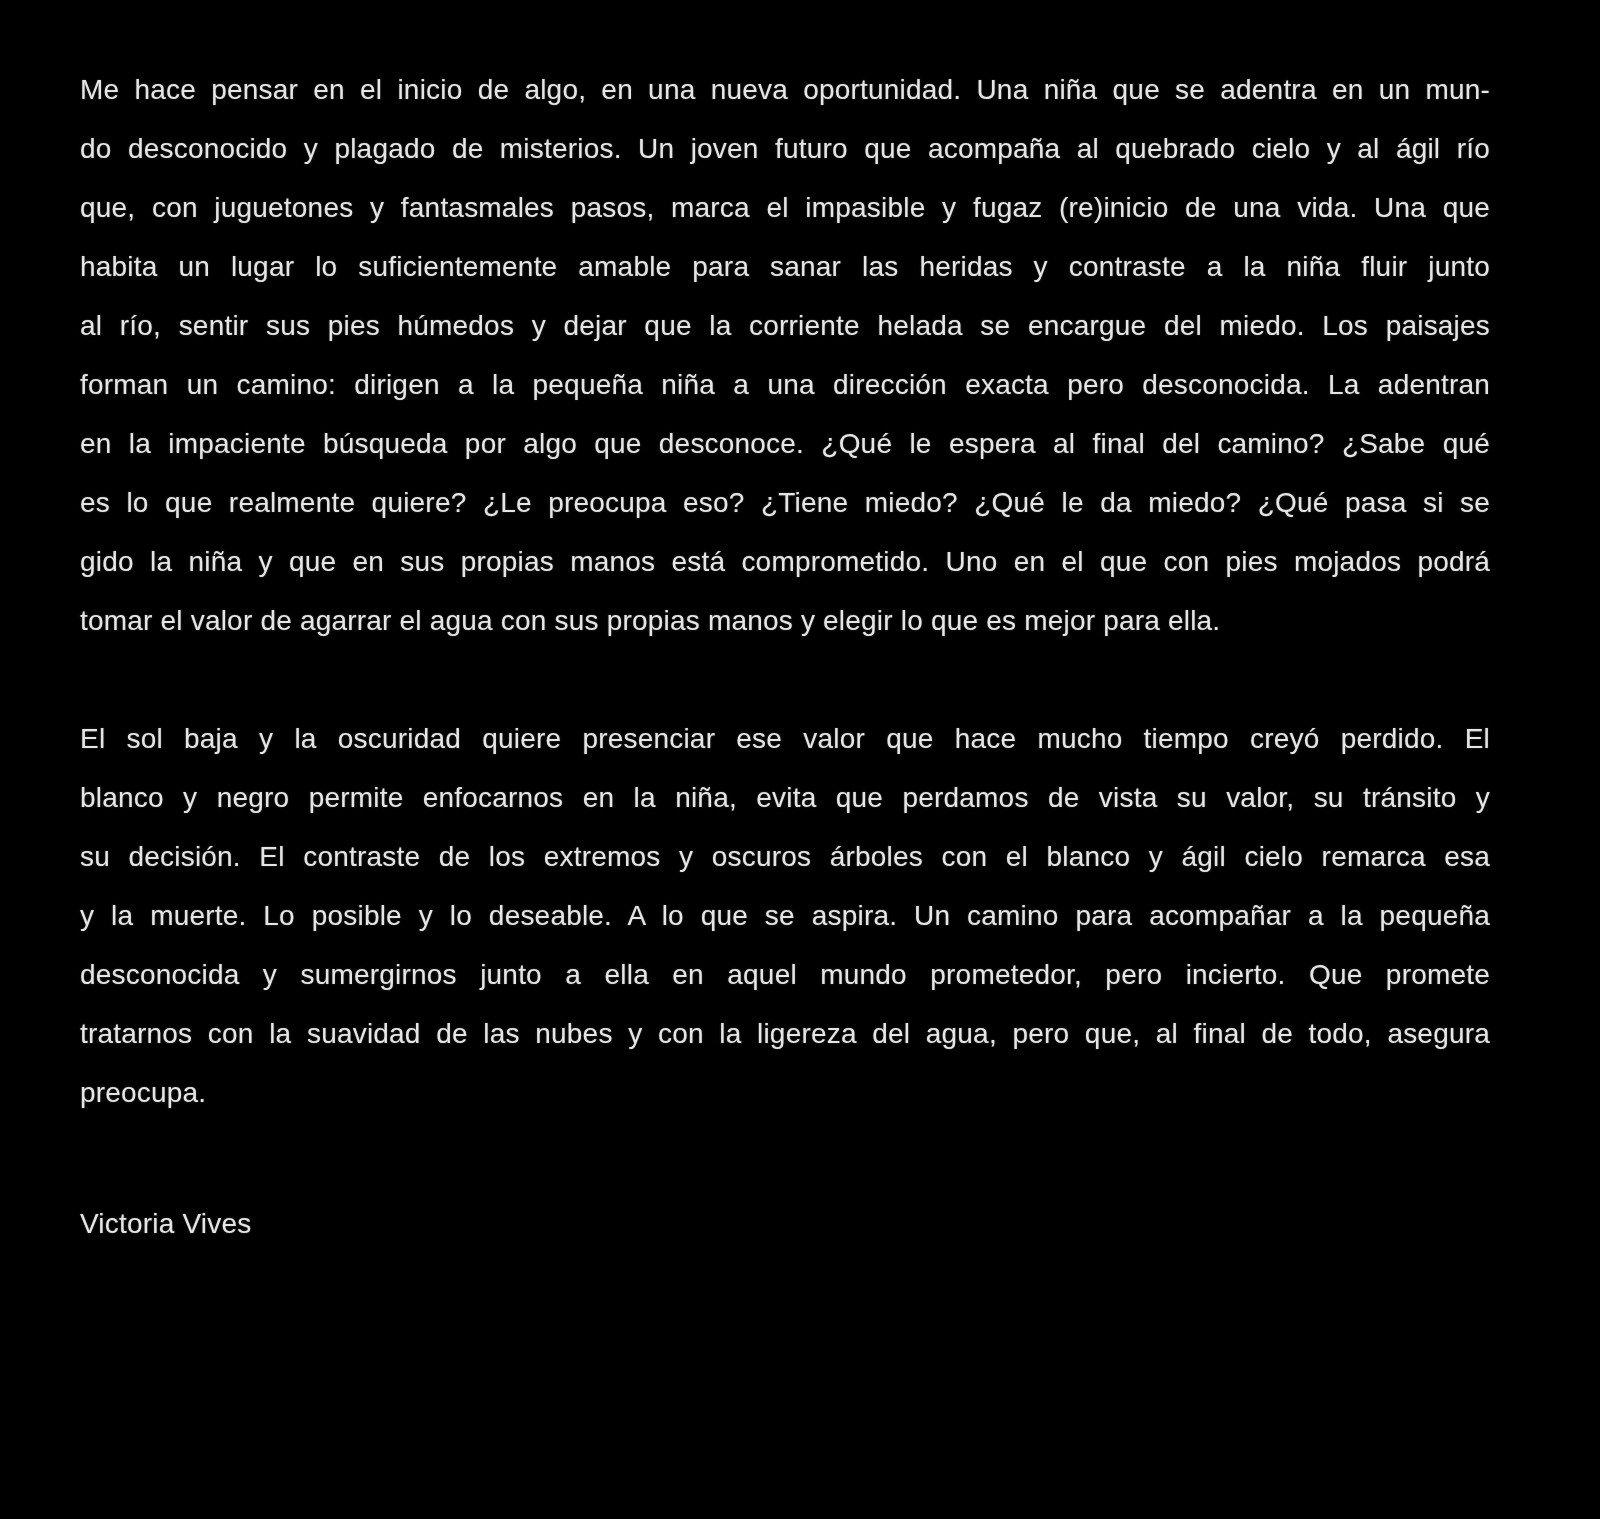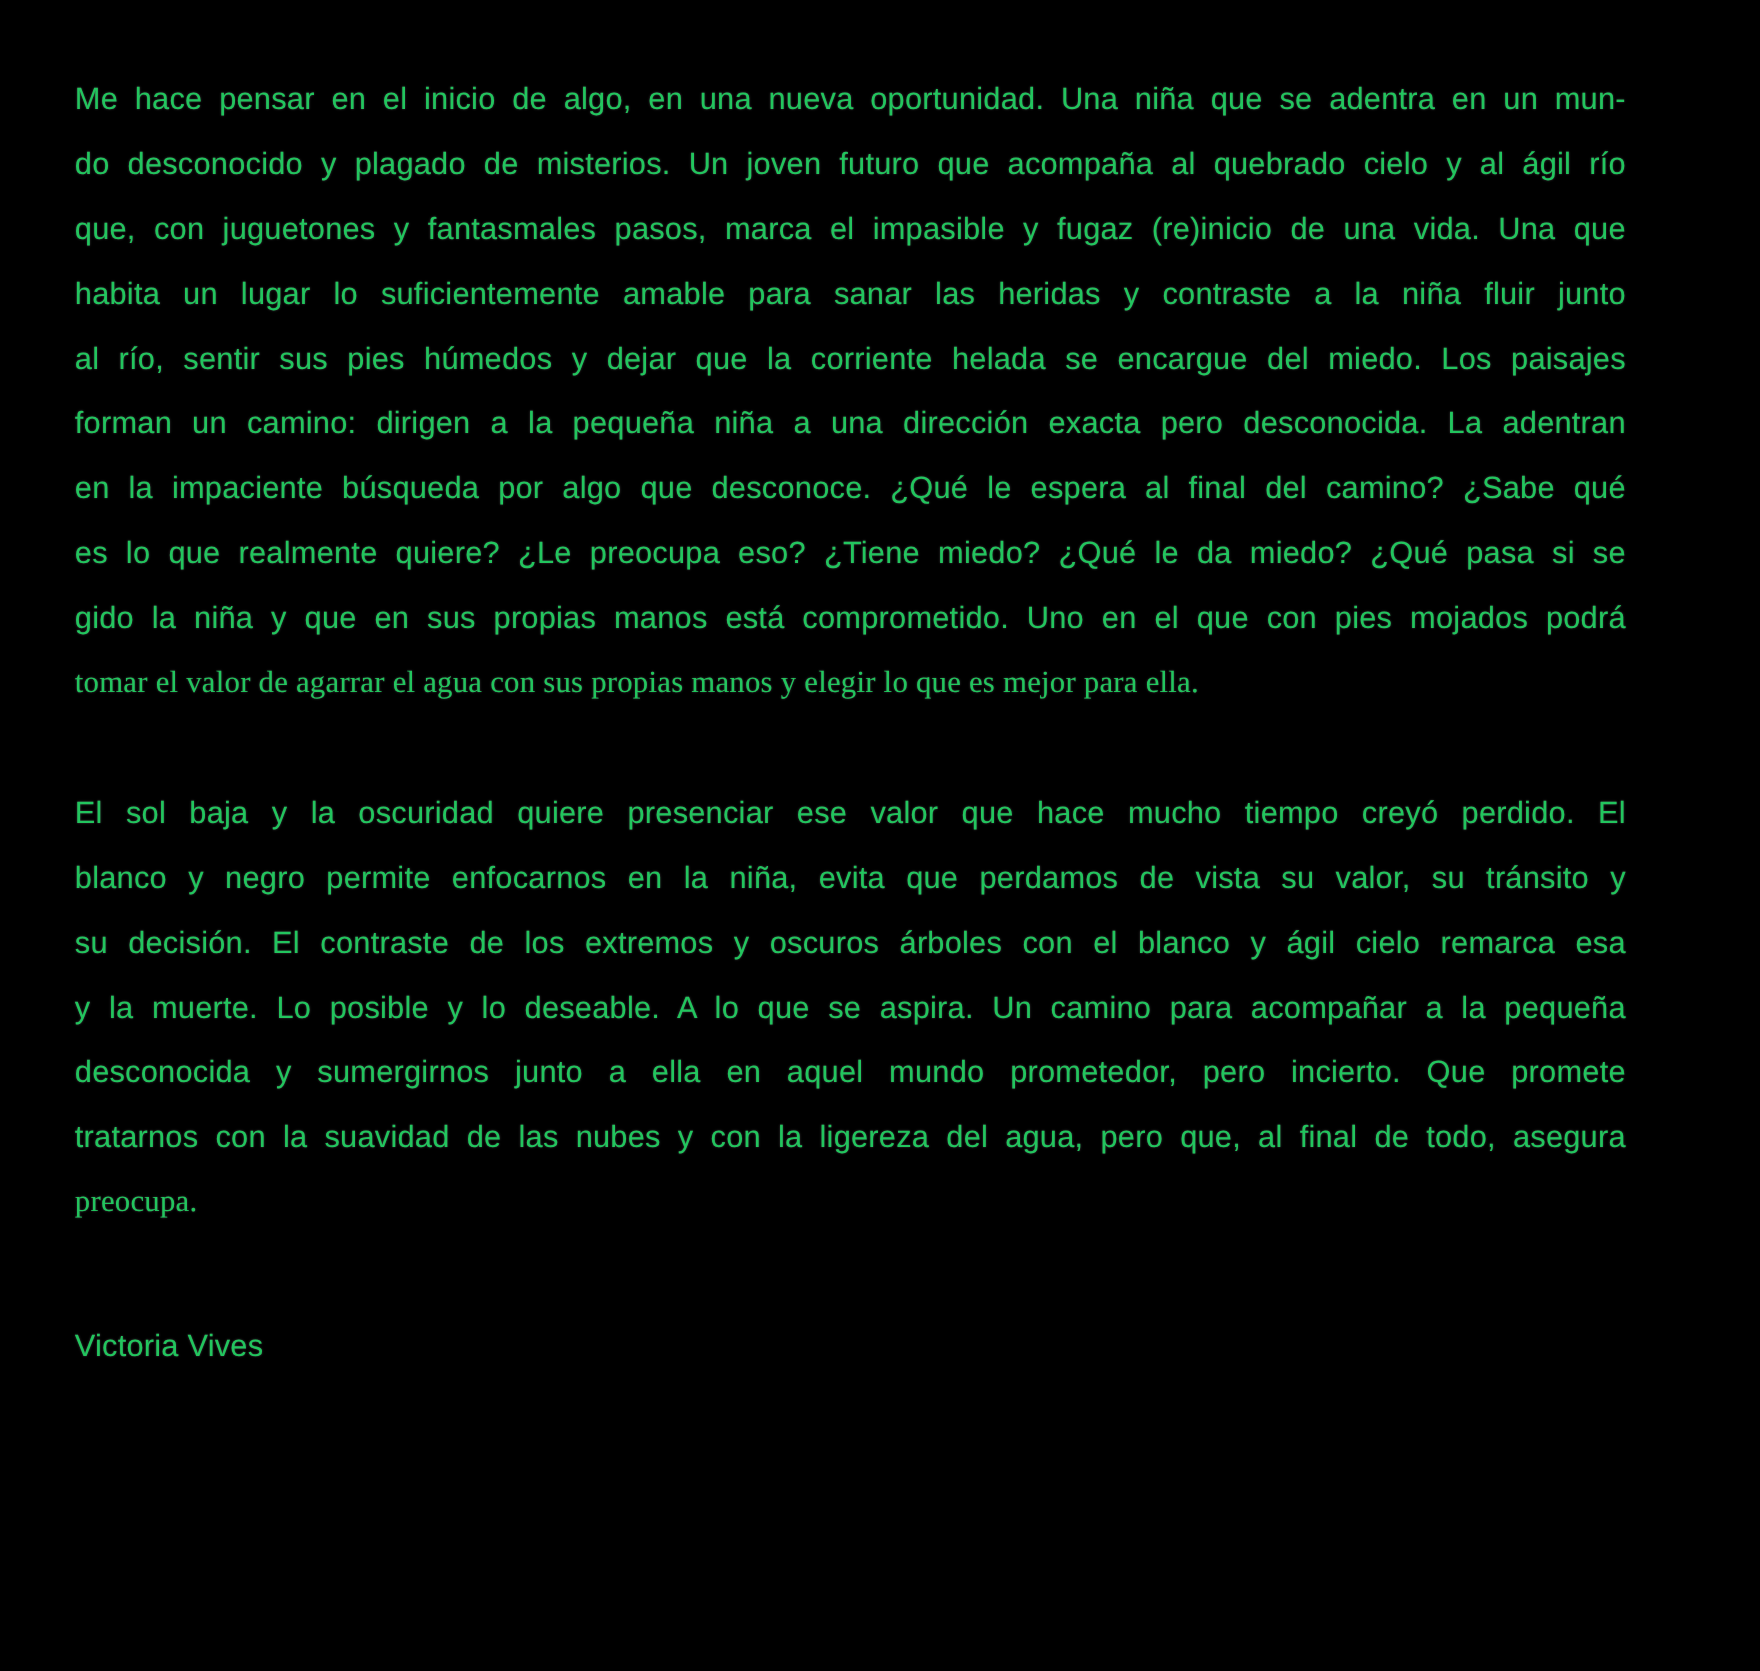--- a/index.html
+++ b/index.html
@@ -9,44 +9,43 @@
   }
   body {
     width: 1600px;
     height: 1519px;
     position: relative;
     overflow: hidden;
     font-family: "Liberation Sans", sans-serif;
   }
   .page {
     position: absolute;
-    left: 68px;
+    left: 80px;
     top: 60px;
     width: 1410px;
-    color: #22c55e;
+    color: #e5e5e5;
   }
   .paragraph {
     margin: 0;
   }
   .paragraph + .paragraph {
     margin-top: 59px;
   }
   .text-line {
     font-size: 28px;
     line-height: 59px;
     white-space: normal;
     text-align: justify;
     text-align-last: justify;
     text-shadow: 0 0 2px rgba(255,255,255,0.28);
     letter-spacing: 0.2px;
   }
   .text-line.no-justify {
     text-align: right;
     text-align-last: left;
-    font-family: Liberation Serif, serif;
   }
   .signature {
     margin-top: 72px;
     font-size: 28px;
     line-height: 59px;
     text-align: left;
     text-shadow: 0 0 2px rgba(255,255,255,0.28);
     letter-spacing: 0.2px;
   }
 </style>

